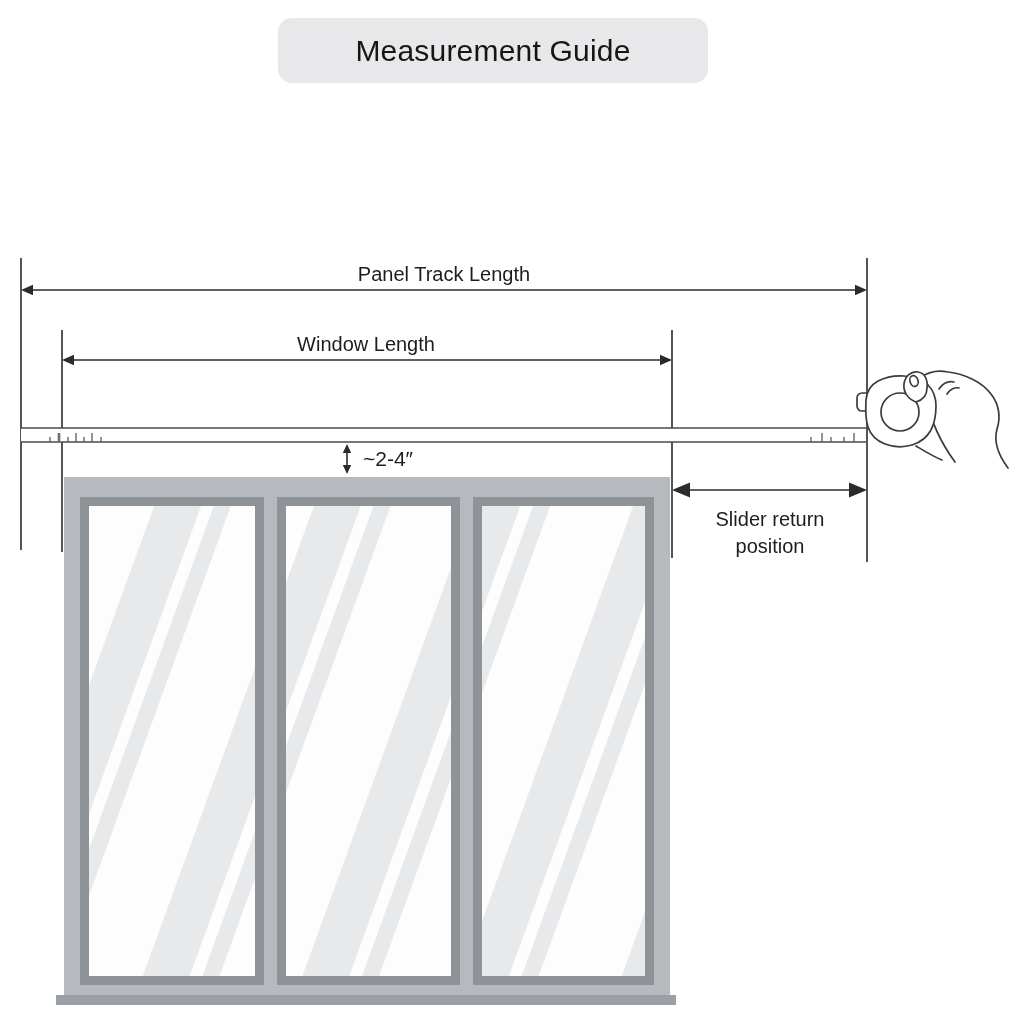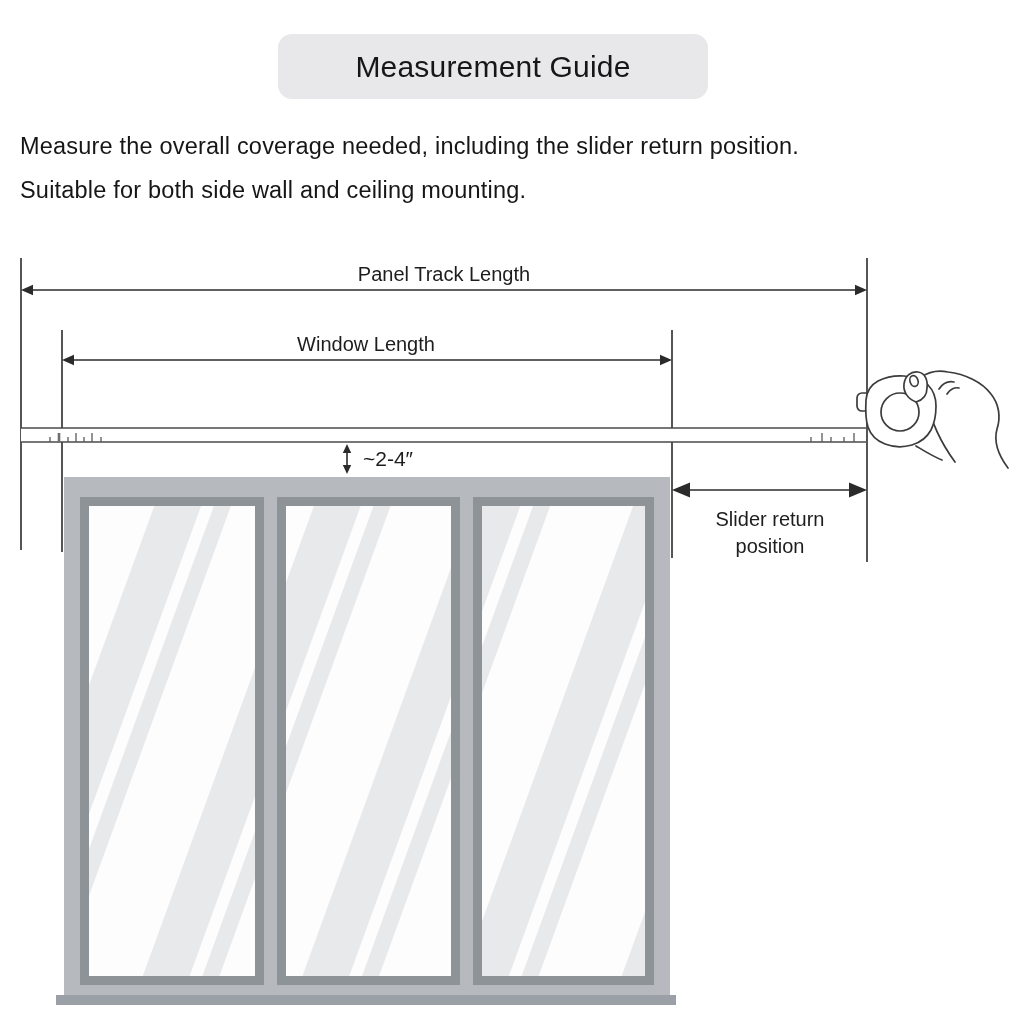--- a/index.html
+++ b/index.html
@@ -8,21 +8,21 @@
     width: 1024px;
     height: 1024px;
     background: #ffffff;
     font-family: "Liberation Sans", sans-serif;
     overflow: hidden;
   }
   .stage { position: relative; width: 1024px; height: 1024px; }
 
   .title-box {
     position: absolute;
-    left: 278px; top: 34px;
+    left: 278px; top: 18px;
     width: 430px; height: 65px;
     background: #e8e8ea;
     border-radius: 14px;
     display: flex; align-items: center; justify-content: center;
     font-size: 30px; font-weight: 500; color: #161616;
     letter-spacing: 0.2px;
   }
 
   .desc {
     position: absolute;
@@ -48,24 +48,20 @@
 </style>
 </head>
 <body>
 
 <div class="stage">
 
   <div class="title-box">
     <span>Measurement Guide</span>
   </div>
 
-  <div class="desc">
-    <div>Measure the overall coverage needed, including the slider return position.</div>
-    <div>Suitable for both side wall and ceiling mounting.</div>
-  </div>
 
   <svg class="diagram" width="1024" height="1024" viewBox="0 0 1024 1024">
 
     <defs>
       <pattern id="glassStripes" patternUnits="userSpaceOnUse" width="150" height="100" patternTransform="rotate(20)">
         <rect x="0" y="0" width="150" height="100" fill="#fdfdfe"></rect>
         <rect x="18" y="-10" width="44" height="120" fill="#e7e9eb"></rect>
         <rect x="74" y="-10" width="16" height="120" fill="#e7e9eb"></rect>
       </pattern>
     </defs>

